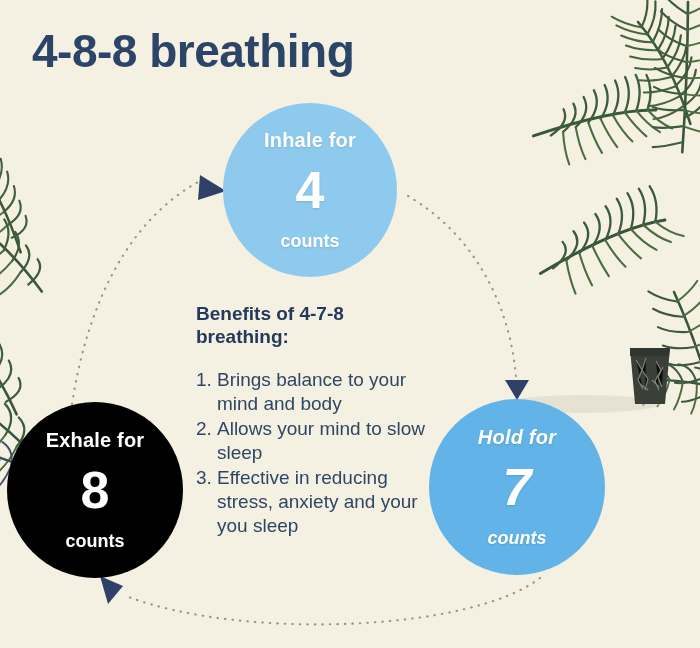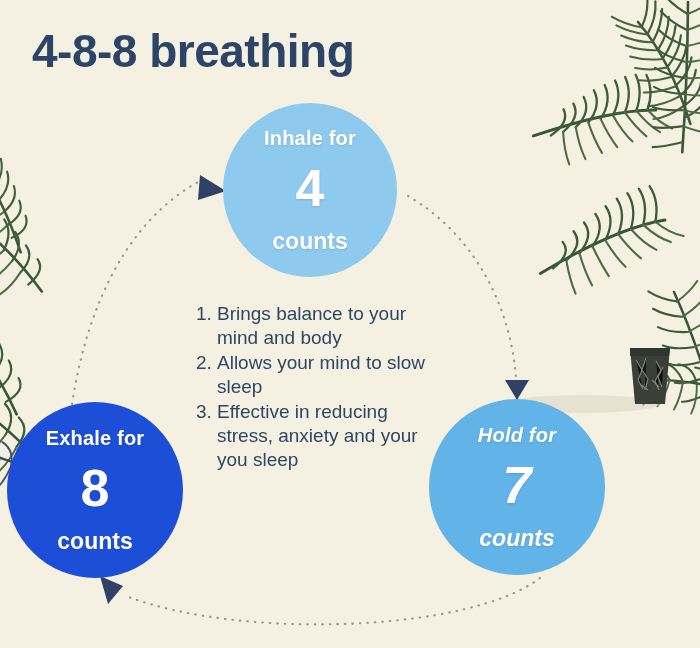--- a/index.html
+++ b/index.html
@@ -55,40 +55,40 @@
     line-height: 1;
     letter-spacing: 0.2px;
   }
   .cycle-count {
     font-size: 52px;
     font-weight: bold;
     line-height: 1;
     margin: 14px 0 16px 0;
   }
   .cycle-unit {
-    font-size: 23px;
+    font-size: 18px;
     font-weight: bold;
     line-height: 1;
   }
 
   #circle-inhale {
     left: 223px; top: 103px;
     width: 174px; height: 174px;
     background: #8ecaee;
   }
   #circle-hold {
     left: 429px; top: 399px;
     width: 176px; height: 176px;
     background: #62b3e8;
     font-style: italic;
   }
   #circle-exhale {
     left: 7px; top: 402px;
     width: 176px; height: 176px;
-    background: #1d4ed8;
+    background: #000000;
   }
 
   
   #benefits {
     position: absolute;
     left: 196px;
     top: 302px;
     width: 245px;
     color: #2b3f5e;
   }
@@ -452,20 +452,21 @@
     <div class="cycle-unit">counts</div>
   </div>
 
   <div class="cycle-circle" id="circle-exhale">
     <div class="cycle-label">Exhale for</div>
     <div class="cycle-count">8</div>
     <div class="cycle-unit">counts</div>
   </div>
 
   <div id="benefits">
+    <div id="benefits-heading">Benefits of 4-7-8 breathing:</div>
     <ol id="benefits-list">
       <li class="benefit-item">
         <span class="benefit-num">1.</span>
         <span class="benefit-text">Brings balance to your mind and body</span>
       </li>
       <li class="benefit-item">
         <span class="benefit-num">2.</span>
         <span class="benefit-text">Allows your mind to slow sleep</span>
       </li>
       <li class="benefit-item">

